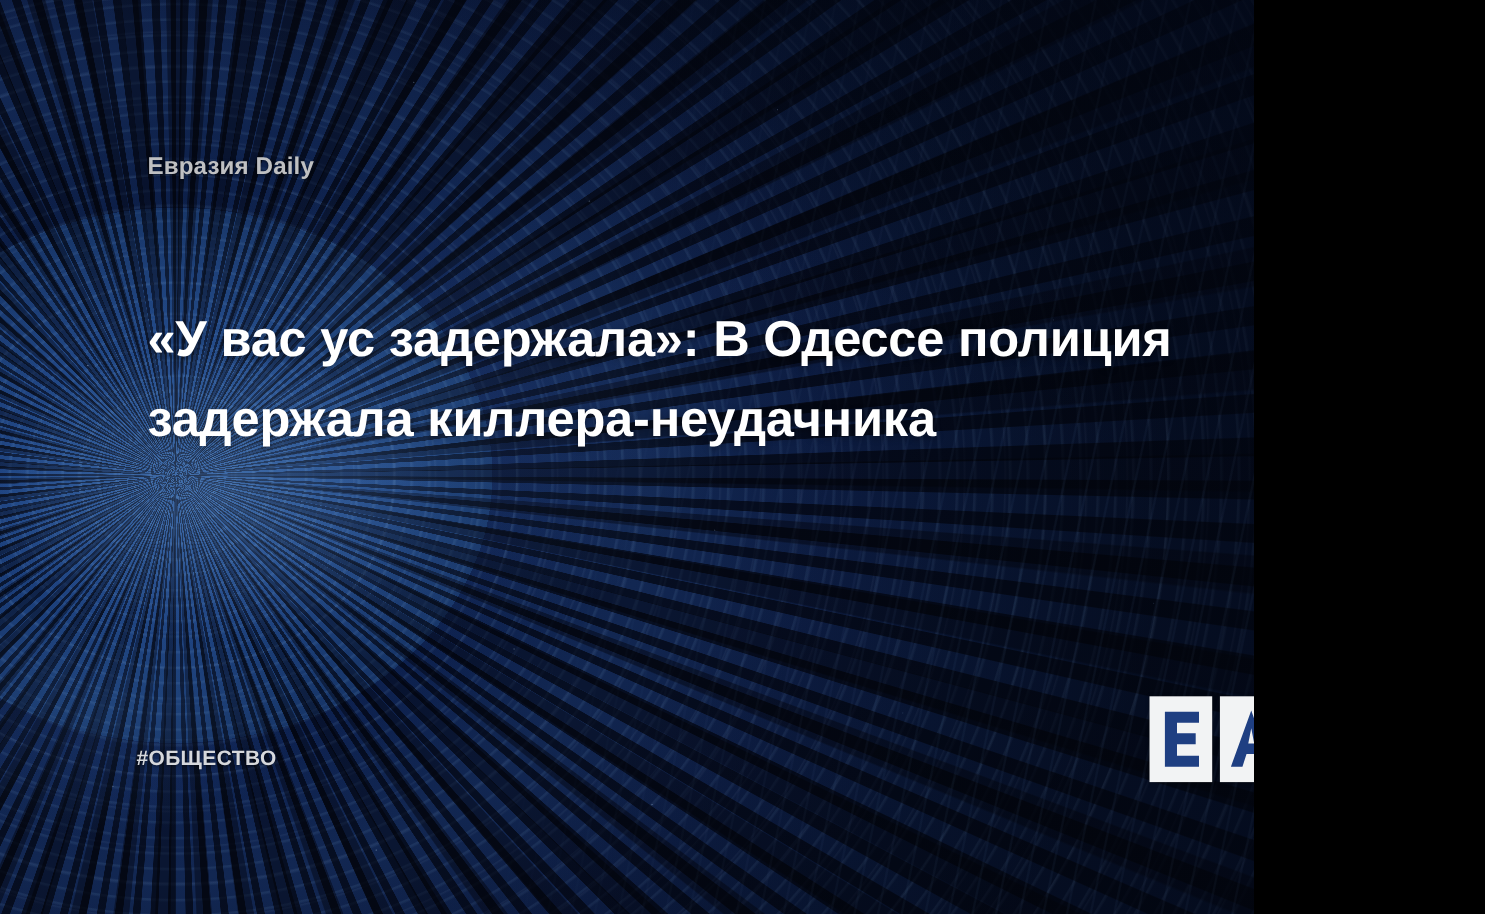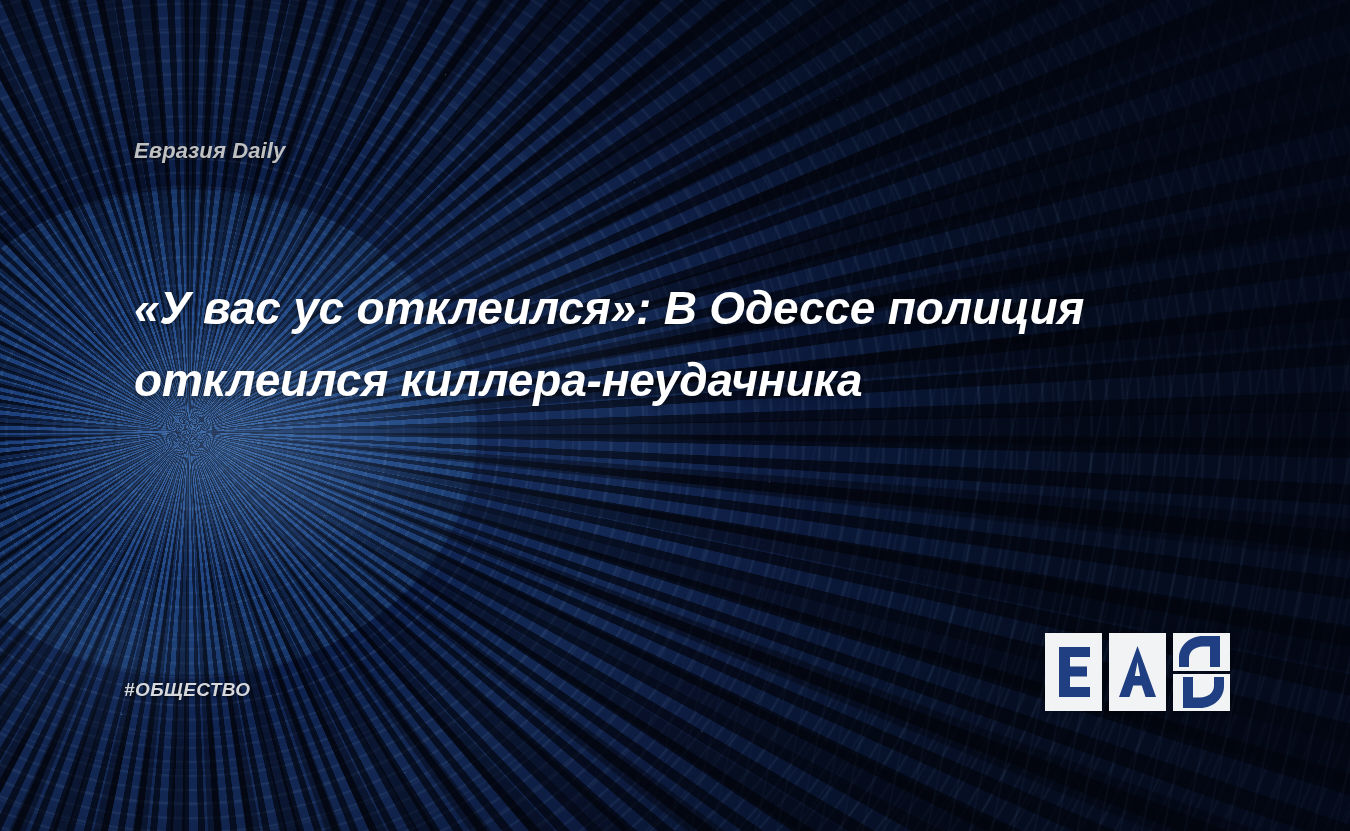--- a/index.html
+++ b/index.html
@@ -4,27 +4,26 @@
 <title>EADaily news card</title>
 <style>
   html, body {
     margin: 0;
     padding: 0;
     background: #000;
   }
 
   #card {
     position: relative;
-    width: 1350px;
+    width: 1140px;
     height: 831px;
     overflow: hidden;
     font-family: "Liberation Sans", "DejaVu Sans", sans-serif;
     background-color: #701a75;
     isolation: isolate;
-    font-style: italic;
   }
 
   
   .bg-layer {
     position: absolute;
     inset: 0;
     pointer-events: none;
   }
 
   
@@ -229,21 +228,21 @@
   <div class="bg-layer bg-arcs"></div>
   <div class="bg-layer bg-dash"></div>
   <div class="bg-layer bg-dash2"></div>
   <div class="bg-layer bg-streaks-right"></div>
   <div class="bg-layer bg-glow"></div>
   <div class="bg-layer bg-speck"></div>
   <div class="bg-layer bg-vignette"></div>
 
   <div class="brand">Евразия Daily</div>
 
-  <h1 class="headline">«У вас ус отклеился»: В Одессе полиция отклеился киллера-неудачника</h1>
+  <h1 class="headline">«У вас ус задержала»: В Одессе полиция задержала киллера-неудачника</h1>
 
   <div class="category">#ОБЩЕСТВО</div>
 
   <div class="logo">
 
     <div class="logo-tile">
       <svg width="57" height="78" viewBox="0 0 57 78" aria-hidden="true">
         <path fill="#1f3f82" d="M14 14 H45 V24 H25 V33.5 H42 V43.5 H25 V54 H45 V64 H14 Z"></path>
       </svg>
     </div>

